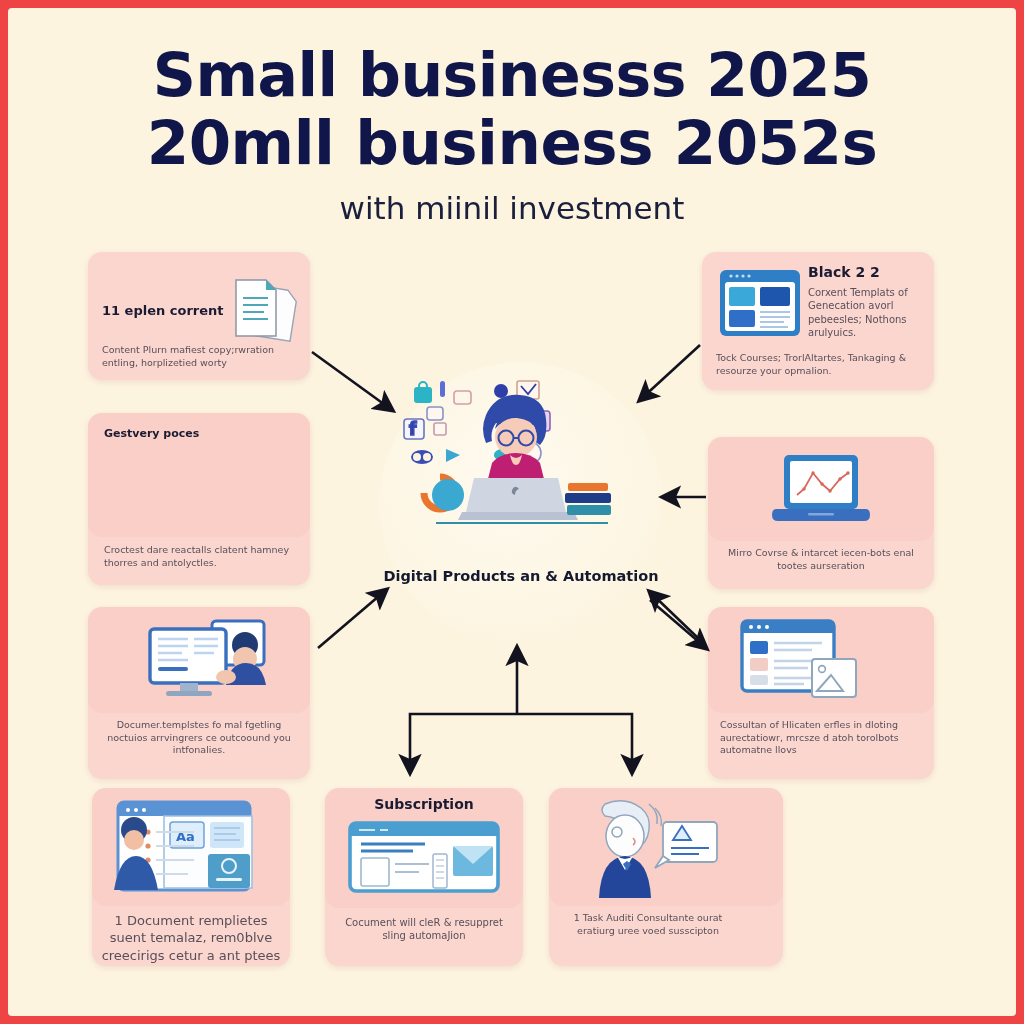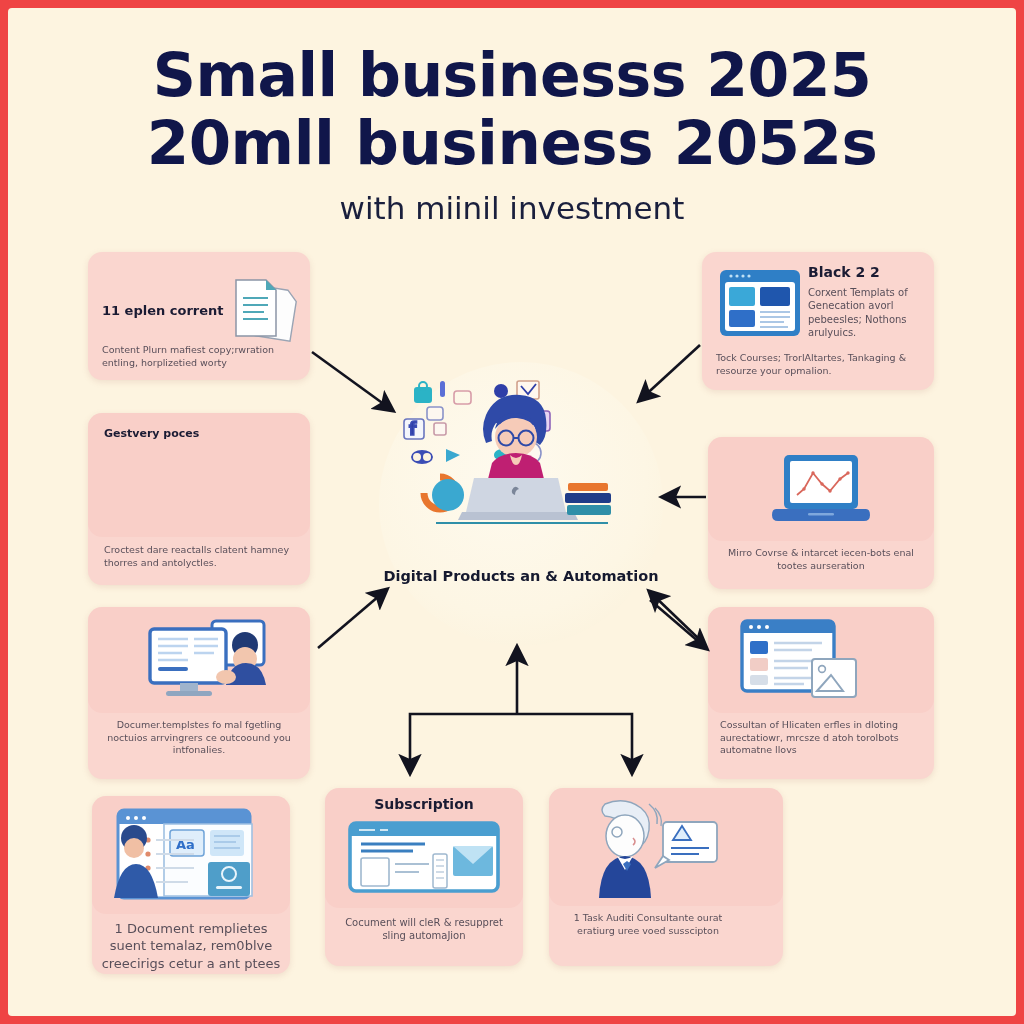--- a/index.html
+++ b/index.html
@@ -107,21 +107,21 @@
     line-height: 1.34;
   }
 
   
   #card-ai-content   { left: 88px;  top: 252px; width: 222px; height: 128px; }
   #card-templates    { left: 88px;  top: 413px; width: 222px; height: 172px; }
   #card-doc-auto     { left: 88px;  top: 607px; width: 222px; height: 172px; }
   #card-black        { left: 702px; top: 252px; width: 232px; height: 138px; }
   #card-micro-course { left: 708px; top: 437px; width: 226px; height: 152px; }
   #card-consultant   { left: 708px; top: 607px; width: 226px; height: 172px; }
-  #card-doc-tpl      { left: 92px;  top: 788px; width: 198px; height: 178px; margin-top: 8px; }
+  #card-doc-tpl      { left: 92px;  top: 788px; width: 198px; height: 178px; }
   #card-subscription { left: 325px; top: 788px; width: 198px; height: 178px; }
   #card-task-audit   { left: 549px; top: 788px; width: 198px; height: 178px; padding-left: 36px; }
 
   .blurry {
     filter: blur(0.35px);
     opacity: 0.82;
   }
 
   svg.arrows {
     position: absolute;

